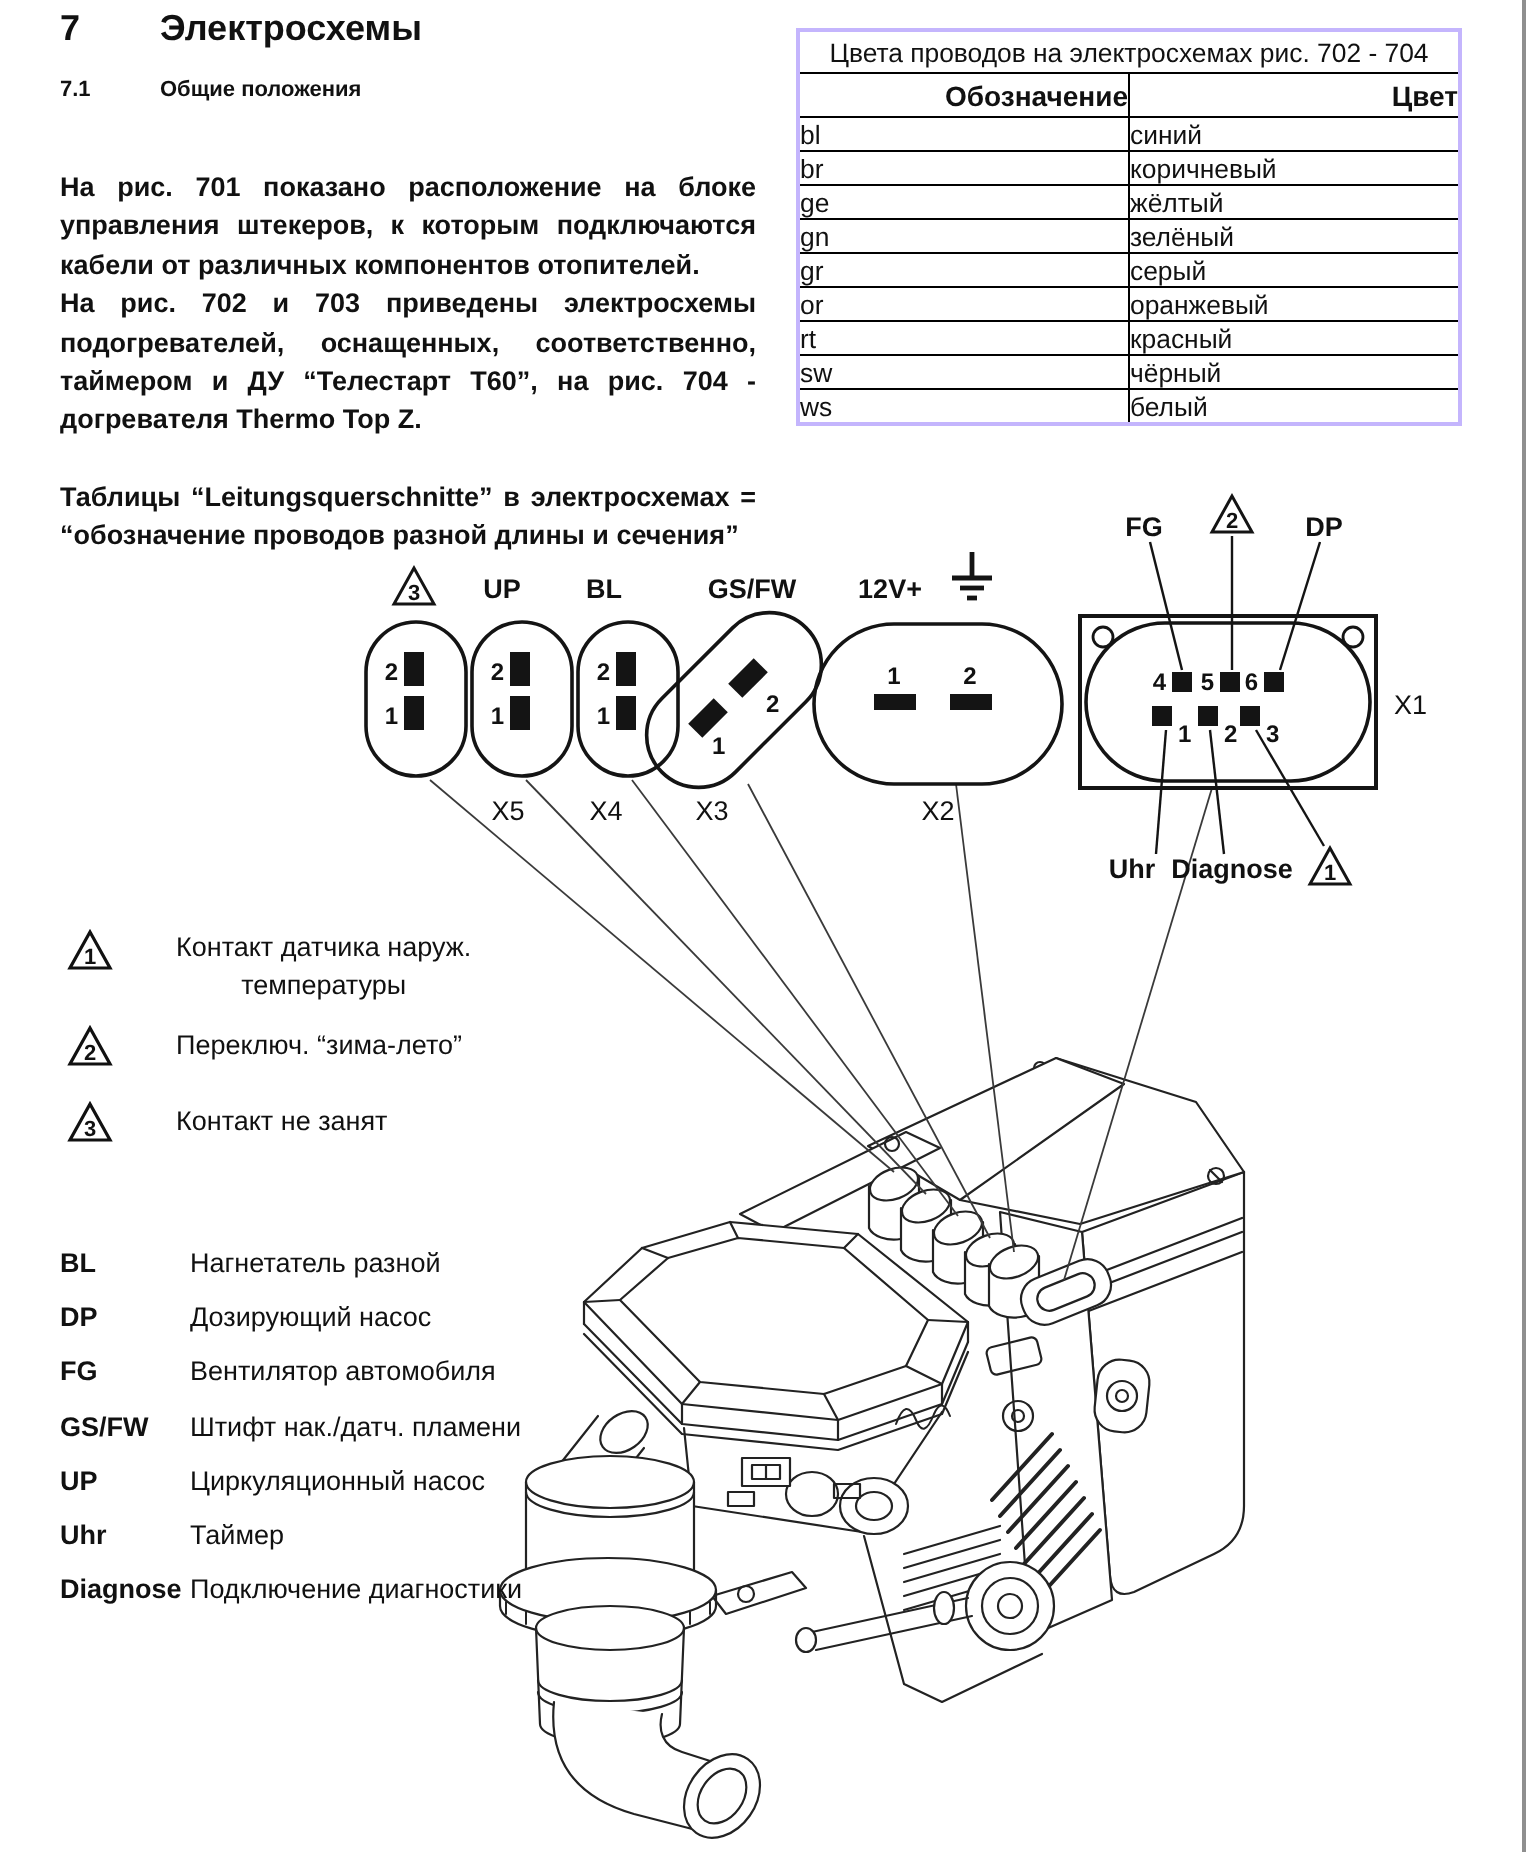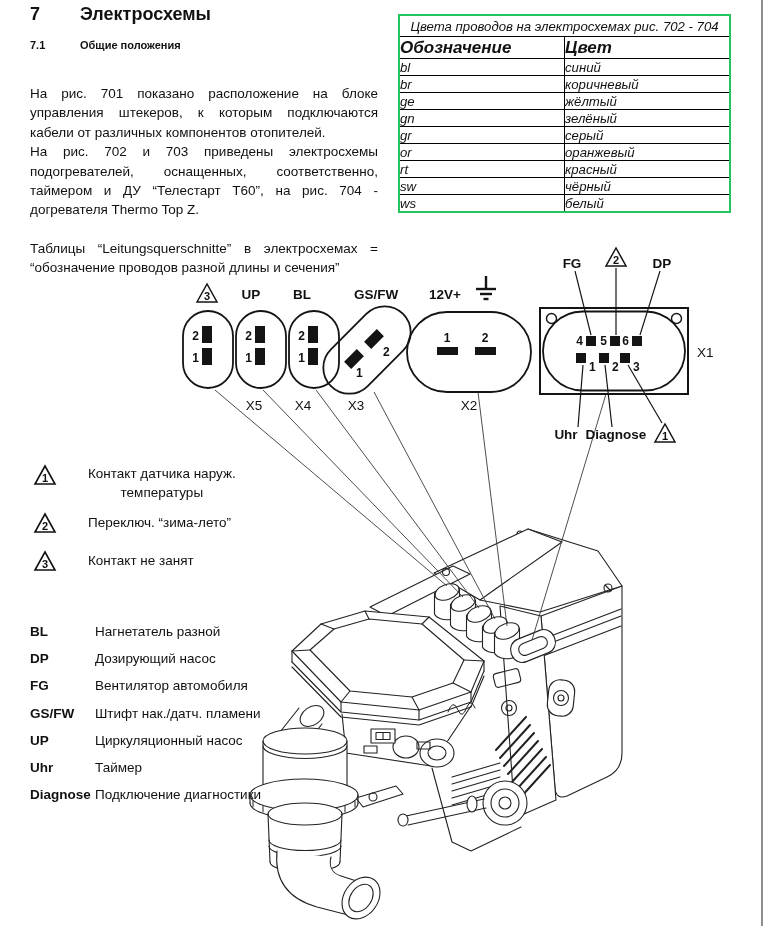--- a/index.html
+++ b/index.html
@@ -6,30 +6,30 @@
   .page{position:relative;width:767px;height:926px;background:#ffffff;overflow:hidden;
         font-family:"Liberation Sans",sans-serif;color:#111;}
   .edge-line{position:absolute;left:761px;top:0;width:2px;height:926px;background:#8f8f8f;}
 
   .h1row{position:absolute;left:30px;top:4px;display:flex;font-size:18px;font-weight:bold;}
   .h1row .num{width:50px;}
   .h2row{position:absolute;left:30px;top:39px;display:flex;font-size:11px;font-weight:bold;}
   .h2row .num{width:50px;}
 
   .paras{position:absolute;left:30px;top:84px;width:348px;font-size:13.5px;line-height:19.4px;
-         text-align:justify;}
+         text-align:justify;font-weight:bold;}
   .paras p{margin:0;}
   .paras p.gap{margin-top:19px;}
 
   table.wires{position:absolute;left:398px;top:14px;width:333px;border-collapse:collapse;
               font-size:13.2px;table-layout:fixed;}
   table.wires td,table.wires th{border:1px solid #000;padding:0;vertical-align:middle;}
-  table.wires{border:2px solid #22c55e;font-style:italic;}
+  table.wires{border:2px solid #c4b5fd;}
   td.t-title{height:20px;text-align:center;font-size:13.2px;}
-  th.t-head{height:21px;font-size:17px;font-weight:bold;text-align:left;}
+  th.t-head{height:21px;font-size:14px;font-weight:bold;text-align:right;}
   td.t-code{height:16px;padding-left:17px;width:160px;}
   td.t-color{height:16px;padding-left:12px;}
 
   .legend{position:absolute;left:33px;top:464px;width:270px;font-size:13.5px;line-height:19.4px;}
   .legend-item{display:flex;margin-bottom:9px;}
   .legend-item.c{align-items:center;margin-bottom:16px;}
   .legend-item .tri{flex:0 0 24px;margin-right:31px;}
   .legend-item .txt{white-space:pre-line;text-align:center;}
 
   .abbr{position:absolute;left:30px;top:618px;font-size:13.5px;line-height:27.2px;}

